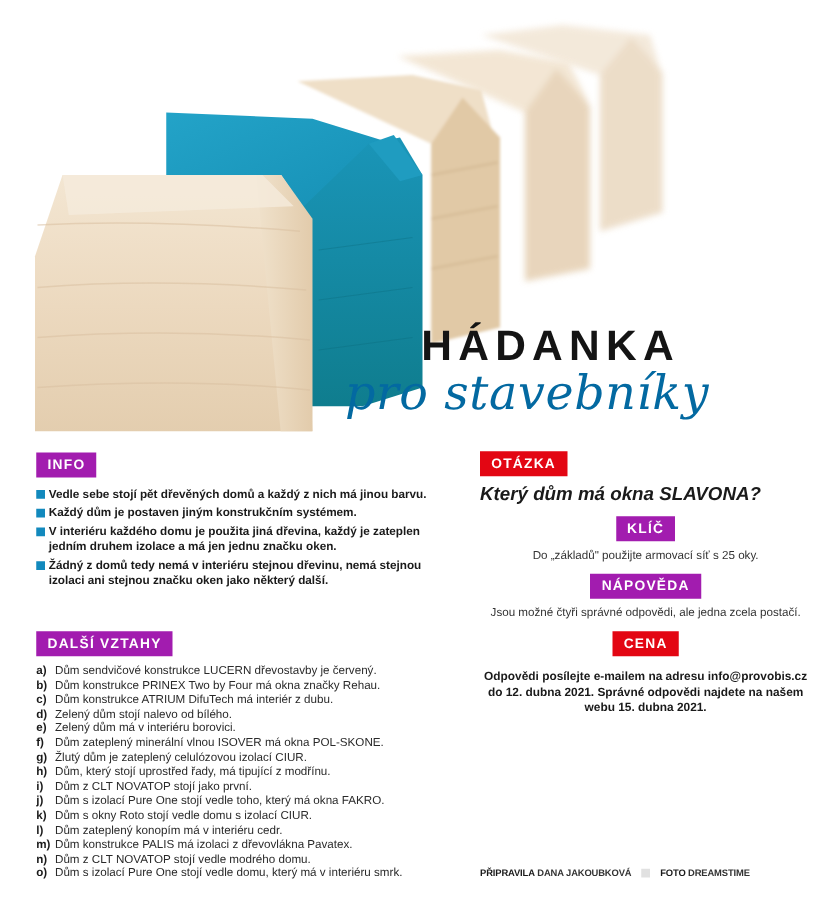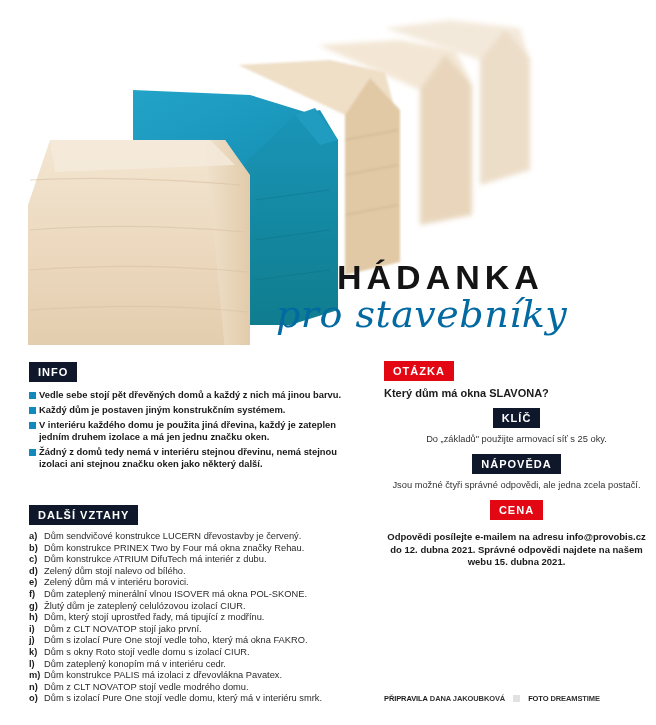--- a/index.html
+++ b/index.html
@@ -7,35 +7,35 @@
   body { position: relative; font-family: "Liberation Sans", sans-serif; color: #1a1a1a; }
 
   .hero { position: absolute; left: 0; top: 0; width: 656px; height: 345px; overflow: hidden; background: #ffffff; }
   .hero svg { position: absolute; left: 0; top: 0; }
 
   .title-block { position: absolute; left: 270px; top: 258px; width: 360px; }
   .title-main { position: absolute; left: 67px; top: 0; font-family: "Liberation Sans", sans-serif; font-weight: bold; font-size: 34px; letter-spacing: 5px; color: #141414; white-space: nowrap; }
   .title-sub { position: absolute; left: 6px; top: 34px; font-family: "DejaVu Serif", serif; font-style: italic; font-size: 38px; color: #0369a1; white-space: nowrap; letter-spacing: 0.5px; }
 
   .label { display: inline-block; color: #ffffff; font-weight: bold; font-size: 11px; letter-spacing: 1px; padding: 4px 9px 4px 9px; line-height: 12px; }
-  .label.blue { background: #0f172a; }
+  .label.blue { background: #a21caf; }
   .label.red { background: #e30613; }
 
   .left-col { position: absolute; left: 29px; top: 362px; width: 320px; }
   .info-list { list-style: none; margin-top: 7px; }
   .info-list li { position: relative; padding-left: 10px; font-size: 9.4px; font-weight: bold; line-height: 12px; margin-bottom: 3px; color: #1a1a1a; }
   .info-list li .bullet { position: absolute; left: 0; top: 3px; width: 7px; height: 7px; background: #1289bd; }
 
   .relations { position: absolute; left: 29px; top: 505px; width: 320px; }
   .rel-list { list-style: none; margin-top: 6px; }
   .rel-list li { display: flex; font-size: 9.3px; line-height: 11.6px; color: #2a2a2a; }
   .rel-list li .letter { width: 15px; font-weight: bold; color: #1a1a1a; flex-shrink: 0; }
 
   .right-col { position: absolute; left: 384px; top: 361px; width: 265px; }
-  .question { font-weight: bold; font-size: 11px; color: #1a1a1a; margin-top: 6px; }
+  .question { font-weight: bold; font-size: 15px; color: #1a1a1a; margin-top: 6px; font-style: italic; }
   .section { margin-top: 9px; text-align: center; }
   .section p { font-size: 9.3px; line-height: 12px; color: #333333; margin-top: 5px; }
   .bold-note { font-weight: bold; font-size: 9.5px; line-height: 12.5px; color: #1a1a1a; margin-top: 11px; }
 
   .credits { position: absolute; left: 384px; top: 694px; font-size: 7.5px; color: #333; white-space: nowrap; letter-spacing: -0.1px; font-weight: bold; }
   .credits b { color: #1a1a1a; }
   .credits .sep { display: inline-block; width: 7px; height: 7px; background: #e1e1e1; margin: 0 6px; vertical-align: -1px; }
 </style>
 </head>
 <body>

